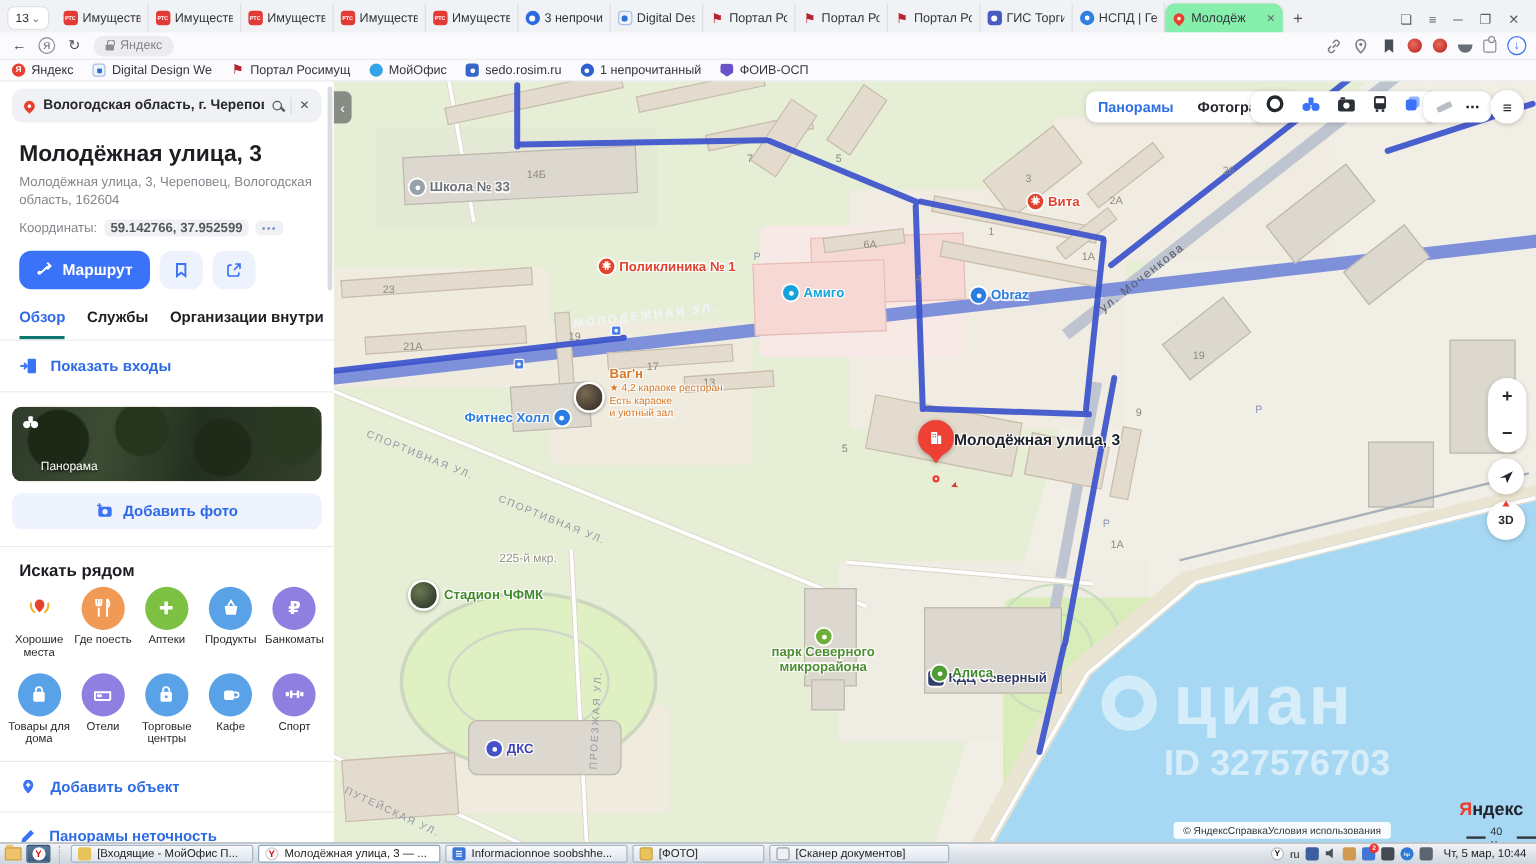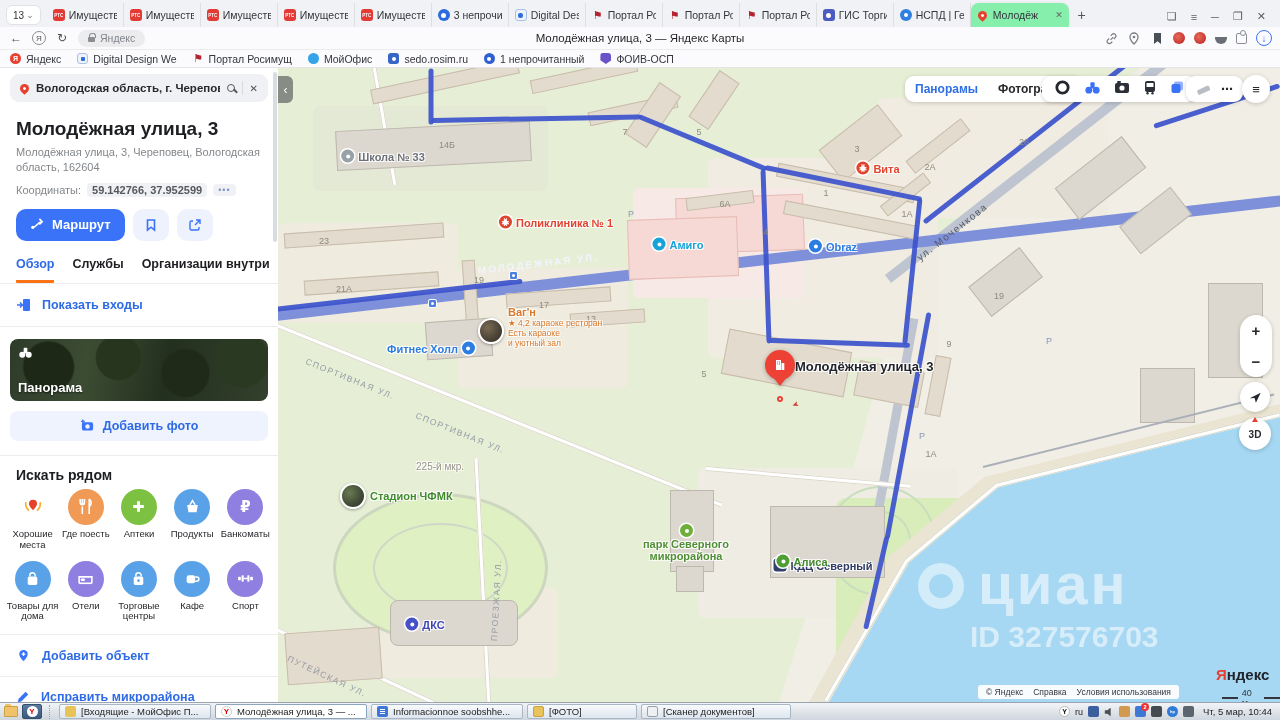--- a/index.html
+++ b/index.html
@@ -71,25 +71,25 @@
 .saddr{margin:5px 16px 0;font-size:11px;color:#83878b;line-height:1.35;width:245px}
 .scoords{margin:8px 16px 0;display:flex;align-items:center;gap:6px;font-size:11px}
 .scoords .lbl{color:#83878b}
 .scoords .val{color:#55585c;background:#f0f1f4;border-radius:4px;padding:1px 5px;font-weight:bold}
 .scoords .more{color:#7f96c8;background:#f0f1f4;border-radius:4px;padding:1px 5px;font-size:9px;letter-spacing:1px}
 .sbtns{margin:12px 16px 0;display:flex;gap:8px}
 .routebtn{display:flex;align-items:center;gap:7px;background:#3a72f8;color:#fff;font-size:13px;font-weight:bold;border-radius:10px;height:32px;padding:0 14px}
 .sqbtn{width:36px;height:32px;background:#eef2fd;border-radius:10px;display:flex;align-items:center;justify-content:center}
 .stabs{margin-top:16px;padding:0 16px;display:flex;gap:18px;border-bottom:1px solid #ececee}
 .stab{font-size:12.5px;font-weight:bold;color:#1c1e22;padding-bottom:9px;white-space:nowrap}
-.stab.on{color:#2e6be5;border-bottom:3px solid #f97316;border-radius:1px}
+.stab.on{color:#2e6be5;border-bottom:3px solid #0f766e;border-radius:1px}
 .entr{display:flex;align-items:center;gap:10px;padding:13px 16px;border-bottom:1px solid #ececee;color:#2e6be5;font-size:12.5px;font-weight:bold}
 .pano{position:relative;margin:12px 10px 0;height:62px;border-radius:8px;overflow:hidden;background:linear-gradient(100deg,#2e3b2a,#3c4c33 30%,#24301f 60%,#33402c);background-color:#2e3b2a}
 .pano:before{content:"";position:absolute;inset:0;background-image:radial-gradient(circle at 15% 45%,#1d2817 0 11%,transparent 12%),radial-gradient(circle at 42% 30%,#27351e 0 14%,transparent 15%),radial-gradient(circle at 68% 55%,#1f2b18 0 13%,transparent 14%),radial-gradient(circle at 90% 35%,#2a3a22 0 11%,transparent 12%)}
-.pano .plab{position:absolute;left:8px;bottom:6px;color:#fff;font-size:13px;font-weight:bold;text-shadow:0 1px 2px rgba(0,0,0,.6)}
+.pano .plab{position:absolute;left:24px;bottom:6px;color:#fff;font-size:10px;font-weight:normal;text-shadow:0 1px 2px rgba(0,0,0,.6)}
 .pano .pic{position:absolute;left:8px;top:6px}
 .addph{margin:10px 10px 0;height:30px;background:#eef3fe;border-radius:8px;display:flex;align-items:center;justify-content:center;gap:8px;color:#2e6be5;font-size:12.5px;font-weight:bold}
 .sep{border:none;border-top:1px solid #ececee;margin-top:14px}
 .nearhead{margin:11px 16px 6px;font-size:14px;font-weight:bold;color:#1c1e22}
 .ngrid{display:grid;grid-template-columns:repeat(5,1fr);row-gap:10px;margin:2px 6px 0}
 .ncell{display:flex;flex-direction:column;align-items:center;gap:4px}
 .nico{width:36px;height:36px;border-radius:50%;display:flex;align-items:center;justify-content:center}
 .nlab{font-size:9.5px;color:#26282c;text-align:center;line-height:1.15;max-width:52px}
 .c-places{background:#fff}
 .c-food{background:#f09a56}.c-pharm{background:#7cc142}.c-blue{background:#5aa2e8}.c-purp{background:#8f7fe0}
@@ -111,21 +111,21 @@
 .pico{width:13px;height:13px;border-radius:50%;display:inline-flex;align-items:center;justify-content:center;color:#fff;font-size:8px;font-weight:bold;flex:0 0 auto;box-shadow:0 0 0 1.5px #fff}
 .pico:before{content:"";width:4px;height:4px;background:#fff;border-radius:50%}
 .pcross:before{content:"+";width:auto;height:auto;background:none;font-size:10px;line-height:1}
 .hn{position:absolute;transform:translate(-50%,-50%);font-size:9px;color:#8f8b7d;z-index:20}
 .street{position:absolute;font-size:8.5px;letter-spacing:1.5px;color:#959aa4;z-index:25;white-space:nowrap;transform-origin:left center}
 .roadlbl{position:absolute;color:#f2f4fc;font-size:10px;letter-spacing:2px;font-weight:bold;z-index:7;transform-origin:left center;white-space:nowrap}
 .photocirc{position:absolute;width:26px;height:26px;border-radius:50%;border:2px solid #fff;box-shadow:0 1px 3px rgba(0,0,0,.35);background:radial-gradient(circle at 35% 35%,#7a6a52,#4a4236 60%,#2f2a22);z-index:31}
 .mappill{position:absolute;background:#fff;border-radius:9px;box-shadow:0 1px 4px rgba(0,0,0,.18);display:flex;align-items:center;z-index:50}
 .mbtn{font-size:12px;font-weight:bold;padding:0 10px;color:#26282c}
 .watermark{position:absolute;color:rgba(255,255,255,.55);font-weight:bold;z-index:40;white-space:nowrap}
-.attr{position:absolute;background:rgba(255,255,255,.92);border-radius:3px;padding:2px 8px;display:flex;gap:10px;font-size:8.5px;color:#33363c;z-index:50}
+.attr{position:absolute;background:rgba(255,255,255,.92);border-radius:3px;padding:2px 8px;display:flex;font-size:8.5px;color:#33363c;z-index:50}
 .busstop{position:absolute;width:9px;height:9px;background:#4d7fe3;border:1px solid #fff;border-radius:2px;z-index:13}
 .busstop:before{content:"";display:block;width:3px;height:3px;background:#fff;border-radius:50%;margin:2px auto}
 
 .marker{position:absolute;left:487px;top:282px;width:30px;height:38px;z-index:35;filter:drop-shadow(0 1px 2px rgba(0,0,0,.3))}
 .marker .head{width:30px;height:30px;border-radius:50%;background:#ee4135;display:flex;align-items:center;justify-content:center}
 .marker .tail{width:0;height:0;border:7px solid transparent;border-top:9px solid #ee4135;margin:-3px auto 0;width:0}
 .mdot{position:absolute;left:499px;top:328px;width:6px;height:6px;border-radius:50%;background:#fff;border:2px solid #ee4135;z-index:34}
 .marrow{position:absolute;left:514px;top:332px;color:#d8352a;font-size:8px;z-index:34;transform:rotate(160deg)}
 
 #taskbar{position:absolute;left:0;top:702px;width:1280px;height:18px;background:linear-gradient(#f2f4f7,#cfd6dd);border-top:1px solid #9aa4ae;display:flex;align-items:center;padding:0 4px;gap:4px;z-index:100}
@@ -227,21 +227,20 @@
     </div>
   </div>
   <div class="addrbar">
     <span class="navic">←</span>
     <span class="ybadge">Я</span>
     <span class="navic">↻</span>
     <div class="urlpill">
       <span class="lock"></span>
       <span class="urltext">Яндекс</span>
     </div>
-    <div class="pagetitle">Молодёжная улица, 3 — Яндекс Карты</div>
     <div class="addr-right">
       <span class="ico14">
           <svg width="13" height="13" viewBox="0 0 14 14">
             <path d="M6 8.5l3-3M4.5 7L3 8.5a2.4 2.4 0 0 0 3.4 3.4L7.9 10.4M9.5 7.5L11 6a2.4 2.4 0 0 0-3.4-3.4L6.1 4.1" stroke="#7a7e84" stroke-width="1.3" fill="none"></path>
           </svg>
         </span>
       <span class="ico14">
           <svg width="12" height="13" viewBox="0 0 12 13">
             <path d="M6 1a4 4 0 0 1 4 4c0 3-4 7-4 7S2 8 2 5a4 4 0 0 1 4-4z" fill="none" stroke="#7a7e84" stroke-width="1.3"></path>
             <circle cx="6" cy="5" r="1.3" fill="#7a7e84"></circle>
@@ -455,21 +454,21 @@
     <svg width="15" height="15" viewBox="0 0 16 16">
         <path d="M8 2a4.5 4.5 0 0 1 4.5 4.5C12.5 10 8 14 8 14S3.5 10 3.5 6.5A4.5 4.5 0 0 1 8 2z" fill="#3a72f8"></path>
         <path d="M8 4.5v4M6 6.5h4" stroke="#fff" stroke-width="1.4"></path>
       </svg>
     <span>Добавить объект</span>
   </div>
   <div class="slink">
     <svg width="14" height="14" viewBox="0 0 16 16">
         <path d="M2 14l1-4 8-8 3 3-8 8z" fill="#3a72f8"></path>
       </svg>
-    <span>Исправить микрорайона</span>
+    <span>Панорамы неточность</span>
   </div>
   <div class="sb-scroll"></div>
 </div>
 
 <div id="map">
 
   <div class="zone" style="inset:0;background:#f1eee5;clip-path:polygon(86% 0,100% 0,100% 55%,58% 100%,50% 100%,58% 60%,63% 30%)"></div>
   <div class="zone" style="left:0;top:155px;width:180px;height:100px;background:#efebdf;border-radius:6px"></div>
   <div class="zone" style="left:180px;top:200px;width:170px;height:120px;background:#efebdf;border-radius:6px"></div>
   <div class="zone" style="left:430px;top:90px;width:230px;height:200px;background:#f0ece1;border-radius:6px"></div>

